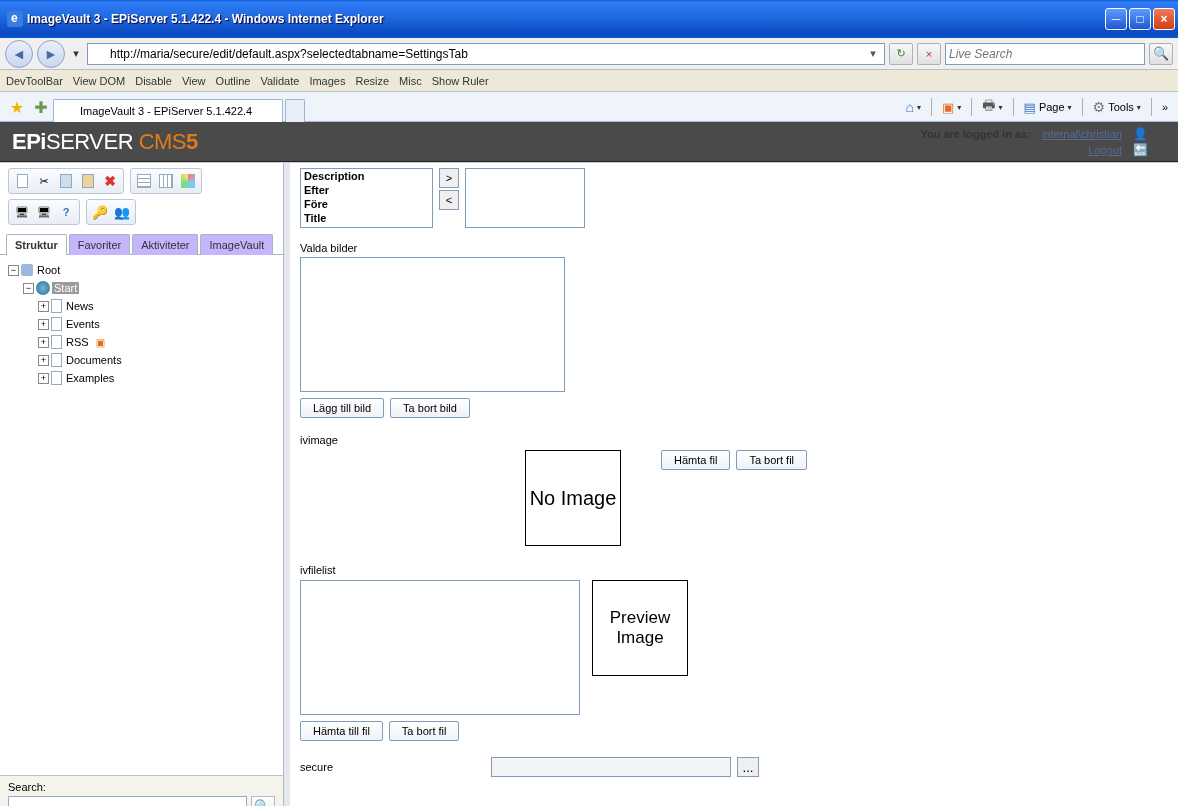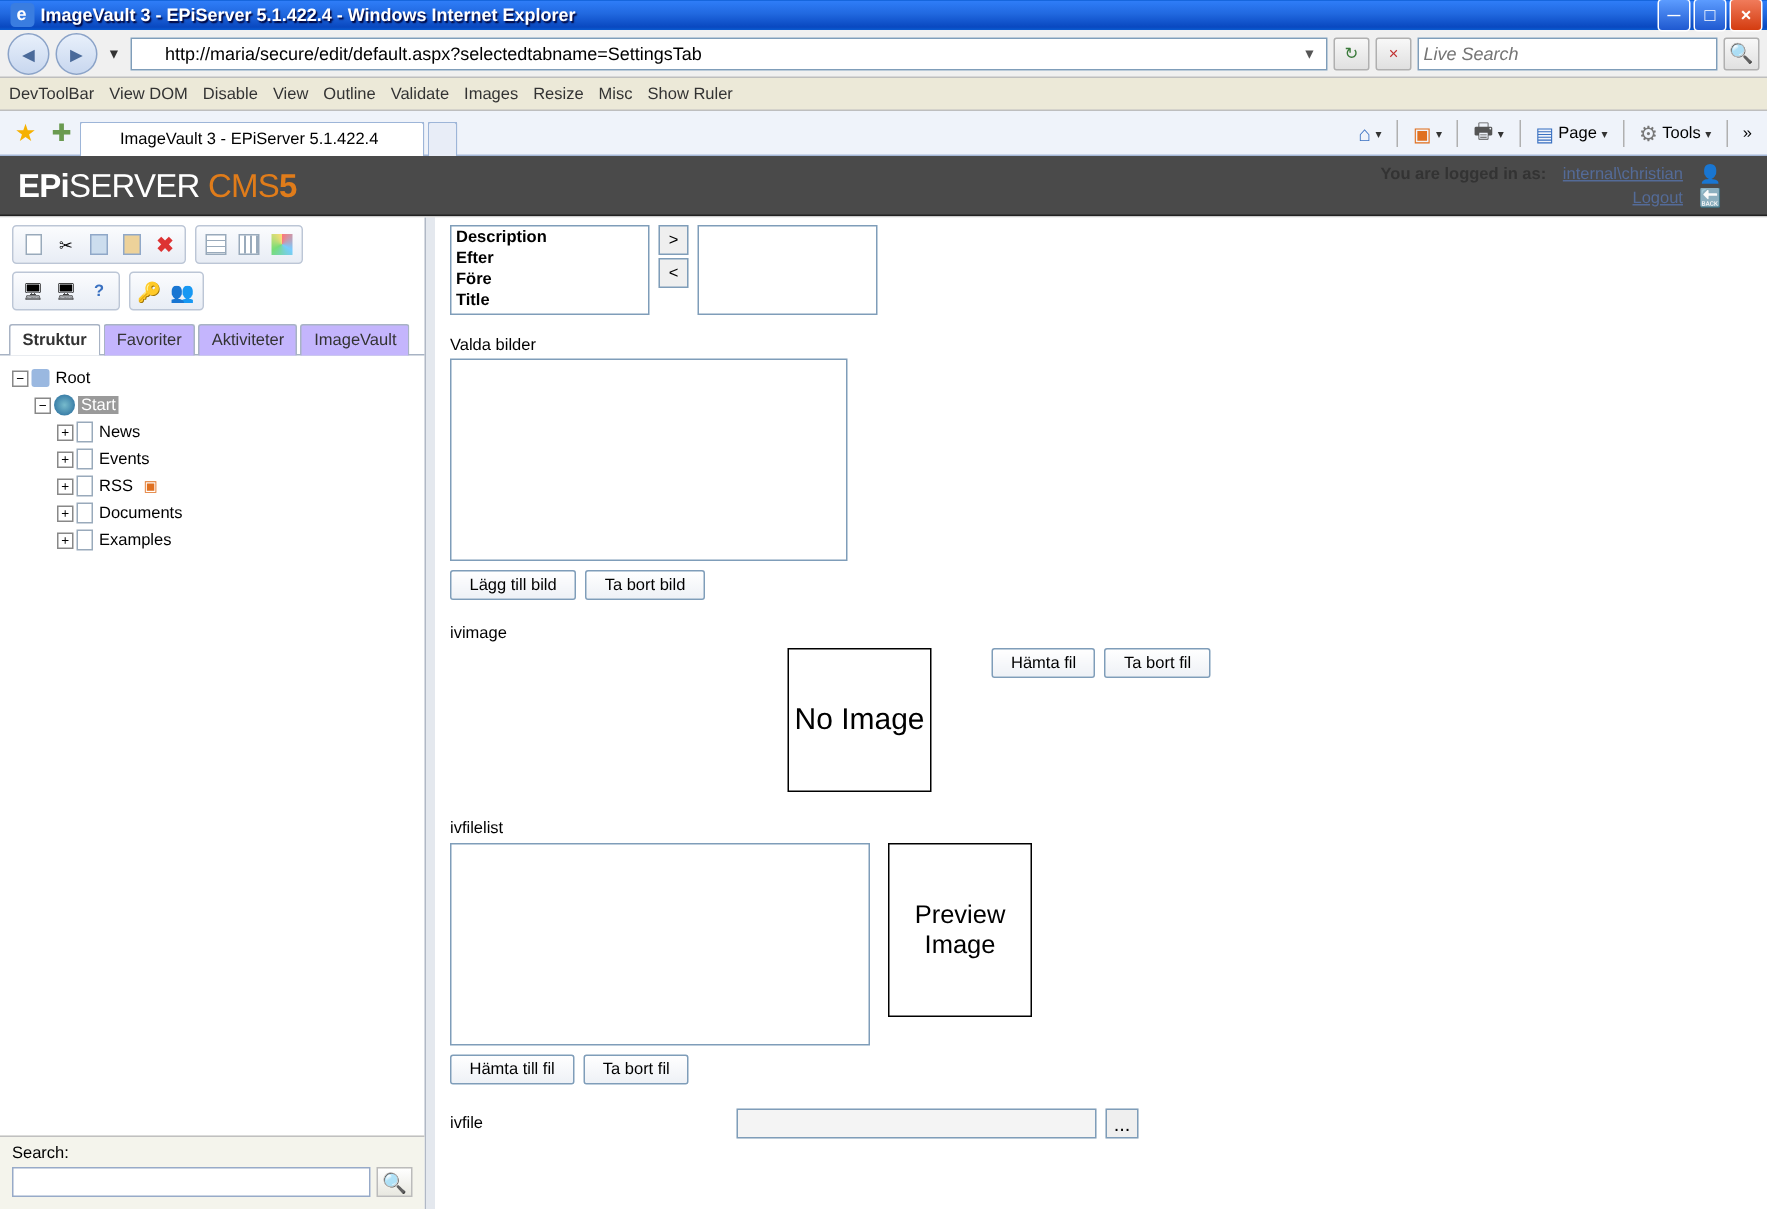--- a/index.html
+++ b/index.html
@@ -1,19 +1,19 @@
 <!DOCTYPE html>
 <html><head>
 <meta charset="utf-8">
 <style>
 * { box-sizing: border-box; margin: 0; padding: 0; }
 body { font-family: Tahoma, Arial, sans-serif; font-size: 11px; color: #000; background: #fff; overflow: hidden; width: 1178px; height: 806px; }
 
 
-.titlebar { height: 20px; background: linear-gradient(to bottom, #0a5bd0, #2e7cf7 5%, #2169e0 45%, #0948c0 90%, #0a5bd0); display: flex; align-items: center; padding: 0 3px; color: #fff; }
+.titlebar { height: 38px; background: linear-gradient(to bottom, #0a5bd0, #2e7cf7 5%, #2169e0 45%, #0948c0 90%, #0a5bd0); display: flex; align-items: center; padding: 0 3px; color: #fff; }
 .titlebar .app-icon { width: 16px; height: 16px; margin: 0 4px; background: #3a7de0; border-radius: 3px; display: inline-block; position: relative; }
 .titlebar .app-icon::after { content: "e"; color: #fff; position: absolute; font: bold 12px Arial; left: 4px; top: 0; }
 .titlebar .title { font-weight: bold; font-size: 12px; flex: 1; text-shadow: 1px 1px 1px #003; }
 .win-btns { display: flex; gap: 2px; }
 .win-btn { width: 22px; height: 22px; border-radius: 3px; display: flex; align-items: center; justify-content: center; font-family: Arial; font-size: 12px; color: #fff; }
 .win-min, .win-max { background: linear-gradient(to bottom, #5c9cff, #1f59d0); border: 1px solid #fff; }
 .win-close { background: linear-gradient(to bottom, #f07b5b, #d43c10); border: 1px solid #fff; font-weight: bold; }
 
 
 .navrow { height: 32px; background: #f0f0f0; border-bottom: 1px solid #bebebe; display: flex; align-items: center; padding: 0 5px; gap: 4px; }
@@ -85,21 +85,21 @@
 .listbox.big { width: 133px; font-weight: bold; }
 .listbox div { padding: 1px 3px; }
 .swap-btns { display: flex; flex-direction: column; gap: 2px; }
 .sqbtn { width: 20px; height: 20px; border: 1px solid #7f9db9; background: #efefef; font-size: 11px; display: flex; align-items: center; justify-content: center; cursor: pointer; }
 .field-label { font-size: 11px; margin-bottom: 3px; display: block; }
 .valdbox { width: 265px; height: 135px; border: 1px solid #7f9db9; background: #fff; }
 .btn { border: 1px solid #7f9db9; background: linear-gradient(#fff,#eef1f6); padding: 3px 12px; font-size: 11px; cursor: pointer; border-radius: 2px; }
 .btn-row { display: flex; gap: 6px; margin-top: 6px; margin-bottom: 16px; }
 .ivimage-row { display: flex; align-items: flex-start; gap: 40px; }
 .thumb-noimg { width: 96px; height: 96px; border: 1px solid #000; display: flex; align-items: center; justify-content: center; text-align: center; font-size: 20px; font-family: Arial; }
-.thumb-preview { width: 96px; height: 116px; border: 1px solid #000; display: flex; align-items: center; justify-content: center; text-align: center; font-size: 17px; font-family: Arial; }
+.thumb-preview { width: 96px; height: 96px; border: 1px solid #000; display: flex; align-items: center; justify-content: center; text-align: center; font-size: 17px; font-family: Arial; }
 .alt-row { display: flex; align-items: center; gap: 10px; margin-bottom: 30px; }
 .txt { border: 1px solid #7f9db9; height: 20px; padding: 0 3px; }
 .txt.wide { width: 230px; }
 .filelist-row { display: flex; align-items: flex-start; gap: 12px; }
 .filelist-box { width: 280px; height: 135px; border: 1px solid #7f9db9; }
 .ivfile-row { display: flex; align-items: center; gap: 6px; }
 .txt.readonly { width: 240px; background: #f4f4f4; }
 .dotbtn { width: 22px; height: 20px; border: 1px solid #7f9db9; background: #efefef; }
 .section-label { font-size: 11px; }
 
@@ -392,21 +392,21 @@
           <div class="filelist-box"></div>
           <div class="thumb-preview">Preview Image</div>
         </div>
         <div class="btn-row">
           <button class="btn">Hämta till fil</button>
           <button class="btn">Ta bort fil</button>
         </div>
 
         
         <div class="ivfile-row">
-          <span class="section-label" style="width:185px;display:inline-block">ivfile</span>
+          <span class="section-label" style="width:185px;display:inline-block">secure</span>
           <input class="txt readonly" type="text" readonly="" style="">
           <button class="dotbtn">...</button>
         </div>
 
       </div>
     </div>
   </div>
 </div>
 
 </body></html>

